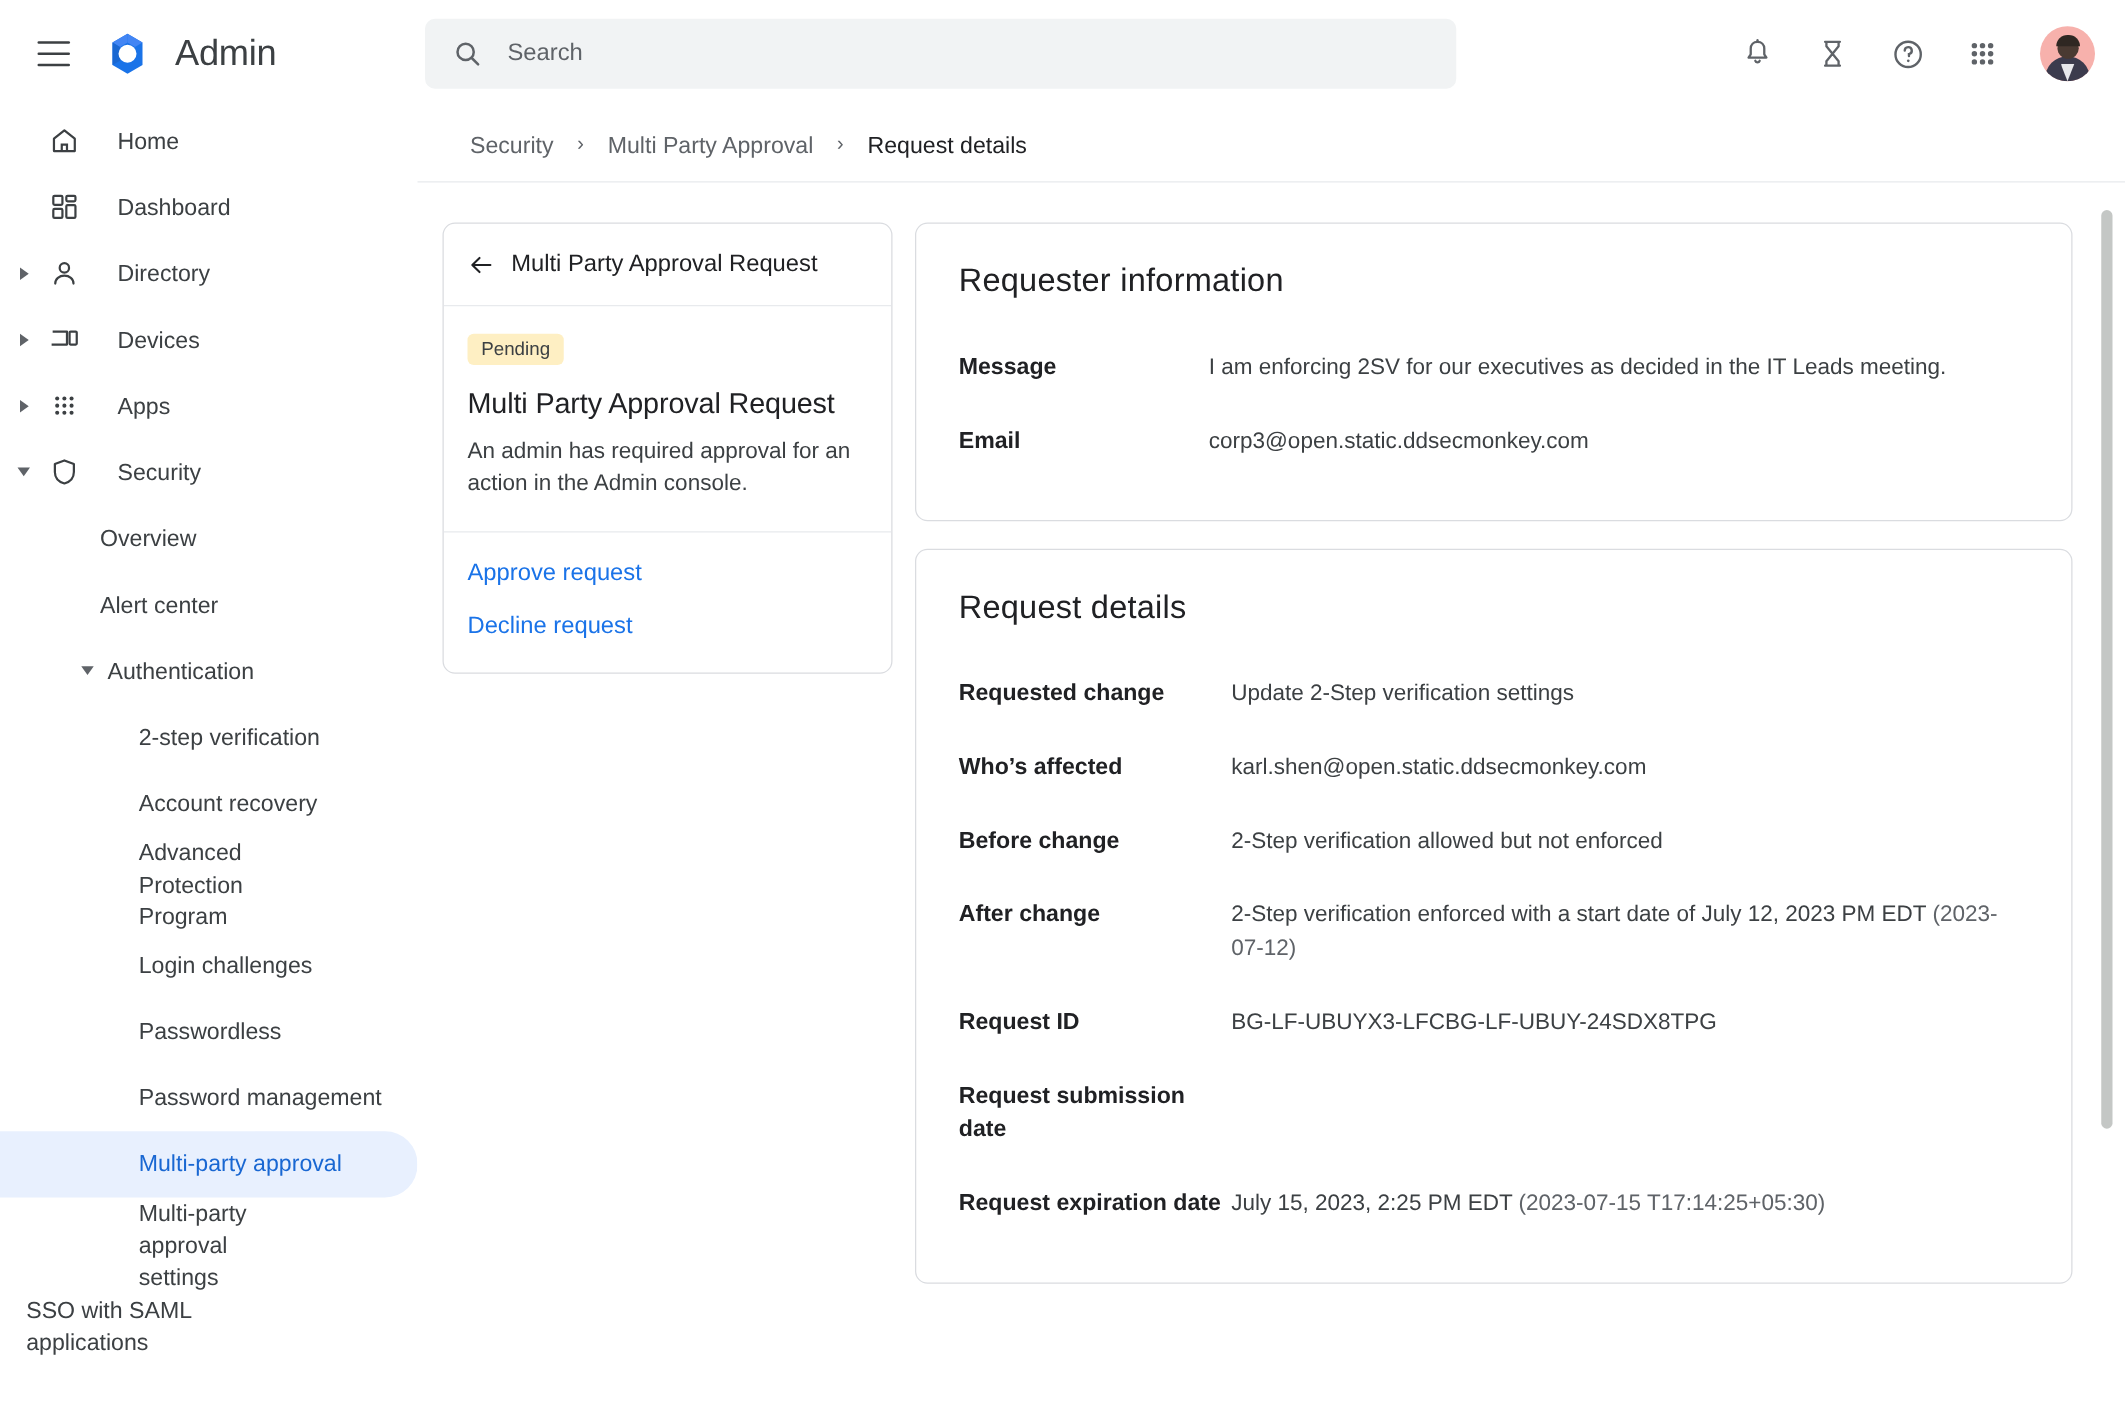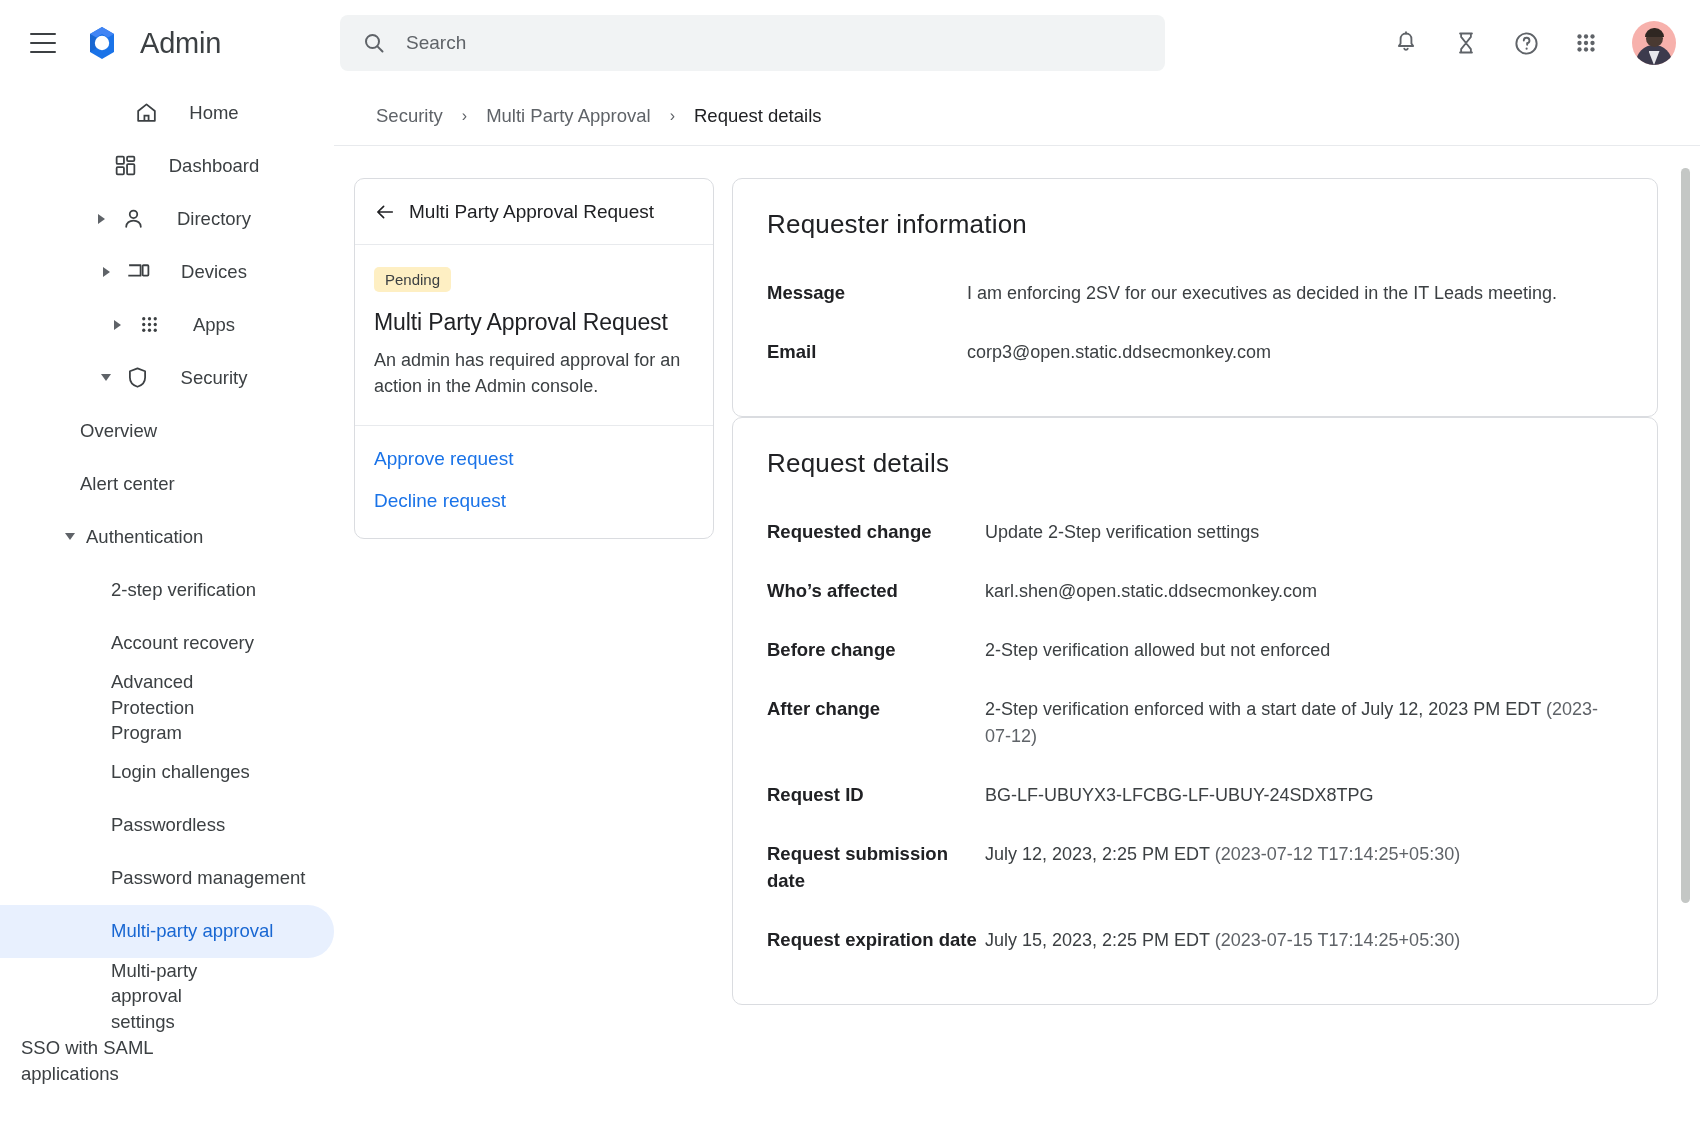--- a/index.html
+++ b/index.html
@@ -79,21 +79,21 @@
   }
   .nav-arrow {
     width: 30px; display:flex; align-items:center; justify-content:center;
     margin-left: 4px;
   }
   .tri-right { width:0;height:0;border-left:7px solid #5f6368;border-top:5px solid transparent;border-bottom:5px solid transparent; }
   .tri-down  { width:0;height:0;border-top:7px solid #5f6368;border-left:5px solid transparent;border-right:5px solid transparent; }
   .nav-icon { width: 26px; height: 26px; display: flex; align-items: center; justify-content: center; }
   .nav-label { font-size: 18.5px; color: #3c4043; }
 
-  .lvl1 { padding-left: 0; justify-content: center; }
+  .lvl1 { padding-left: 0; }
   .lvl1 .nav-icon { margin-left: 4px; }
   .lvl1 .nav-label { margin-left: 30px; }
   .lvl1.noarrow .nav-icon { margin-left: 38px; }
 
   .sub-item {
     display: flex; align-items: center; min-height: 53px;
     cursor: pointer; border-radius: 0 26px 26px 0;
     padding-right: 20px;
   }
   .sub-item .sub-label { font-size: 18.5px; color: #3c4043; line-height: 1.38; }
@@ -132,21 +132,21 @@
     display: inline-block; background: #feefc3; color: #3c4043;
     font-size: 15px; padding: 4px 11px; border-radius: 5px;
   }
   .lc-title { font-size: 23px; color: #202124; font-weight: 500; margin-top: 17px; letter-spacing: -0.1px; }
   .lc-desc { font-size: 18px; color: #3c4043; margin-top: 12px; line-height: 1.42; }
   .lc-actions { padding: 22px 22px 26px 19px; }
   .link-action { display: block; font-size: 19px; color: #1a73e8; cursor: pointer; margin-bottom: 20px; }
   .link-action:last-child { margin-bottom: 0; }
 
   
-  .right-col { flex: 1; display: flex; flex-direction: column; min-width: 0; }
+  .right-col { flex: 1; display: flex; flex-direction: column; gap: 22px; min-width: 0; }
   .card { border: 1px solid #dadce0; border-radius: 10px; background: #fff; padding: 30px 34px 34px 34px; }
   .card-title { font-size: 26px; color: #202124; font-weight: 400; letter-spacing: 0.2px; }
   .rows { margin-top: 24px; }
   .row { display: flex; align-items: flex-start; padding: 14px 0; }
   .row-label { width: 218px; flex: none; font-size: 18.5px; font-weight: 700; color: #202124; line-height: 1.45; }
   .row-value { flex: 1; font-size: 18px; color: #3c4043; line-height: 1.5; }
   .row-value .muted { color: #5f6368; }
   #requester-card .row { padding: 16px 0; }
   #requester-card .row-label { width: 200px; }
   #details-card .row { padding: 16px 0; }
@@ -428,21 +428,20 @@
             <div class="row-value"><span>2-Step verification enforced with a start date of July 12, 2023 PM EDT </span><span class="muted">(2023-07-12)</span></div>
           </div>
 
           <div class="row">
             <div class="row-label">Request ID</div>
             <div class="row-value"><span>BG-LF-UBUYX3-LFCBG-LF-UBUY-24SDX8TPG</span><span class="muted"></span></div>
           </div>
 
           <div class="row">
             <div class="row-label">Request submission date</div>
-            <div class="row-value"><span>July 12, 2023, 2:25 PM EDT </span><span class="muted">(2023-07-12 T17:14:25+05:30)</span></div>
           </div>
 
           <div class="row">
             <div class="row-label">Request expiration date</div>
             <div class="row-value"><span>July 15, 2023, 2:25 PM EDT </span><span class="muted">(2023-07-15 T17:14:25+05:30)</span></div>
           </div>
 
         </div>
       </div>
 

